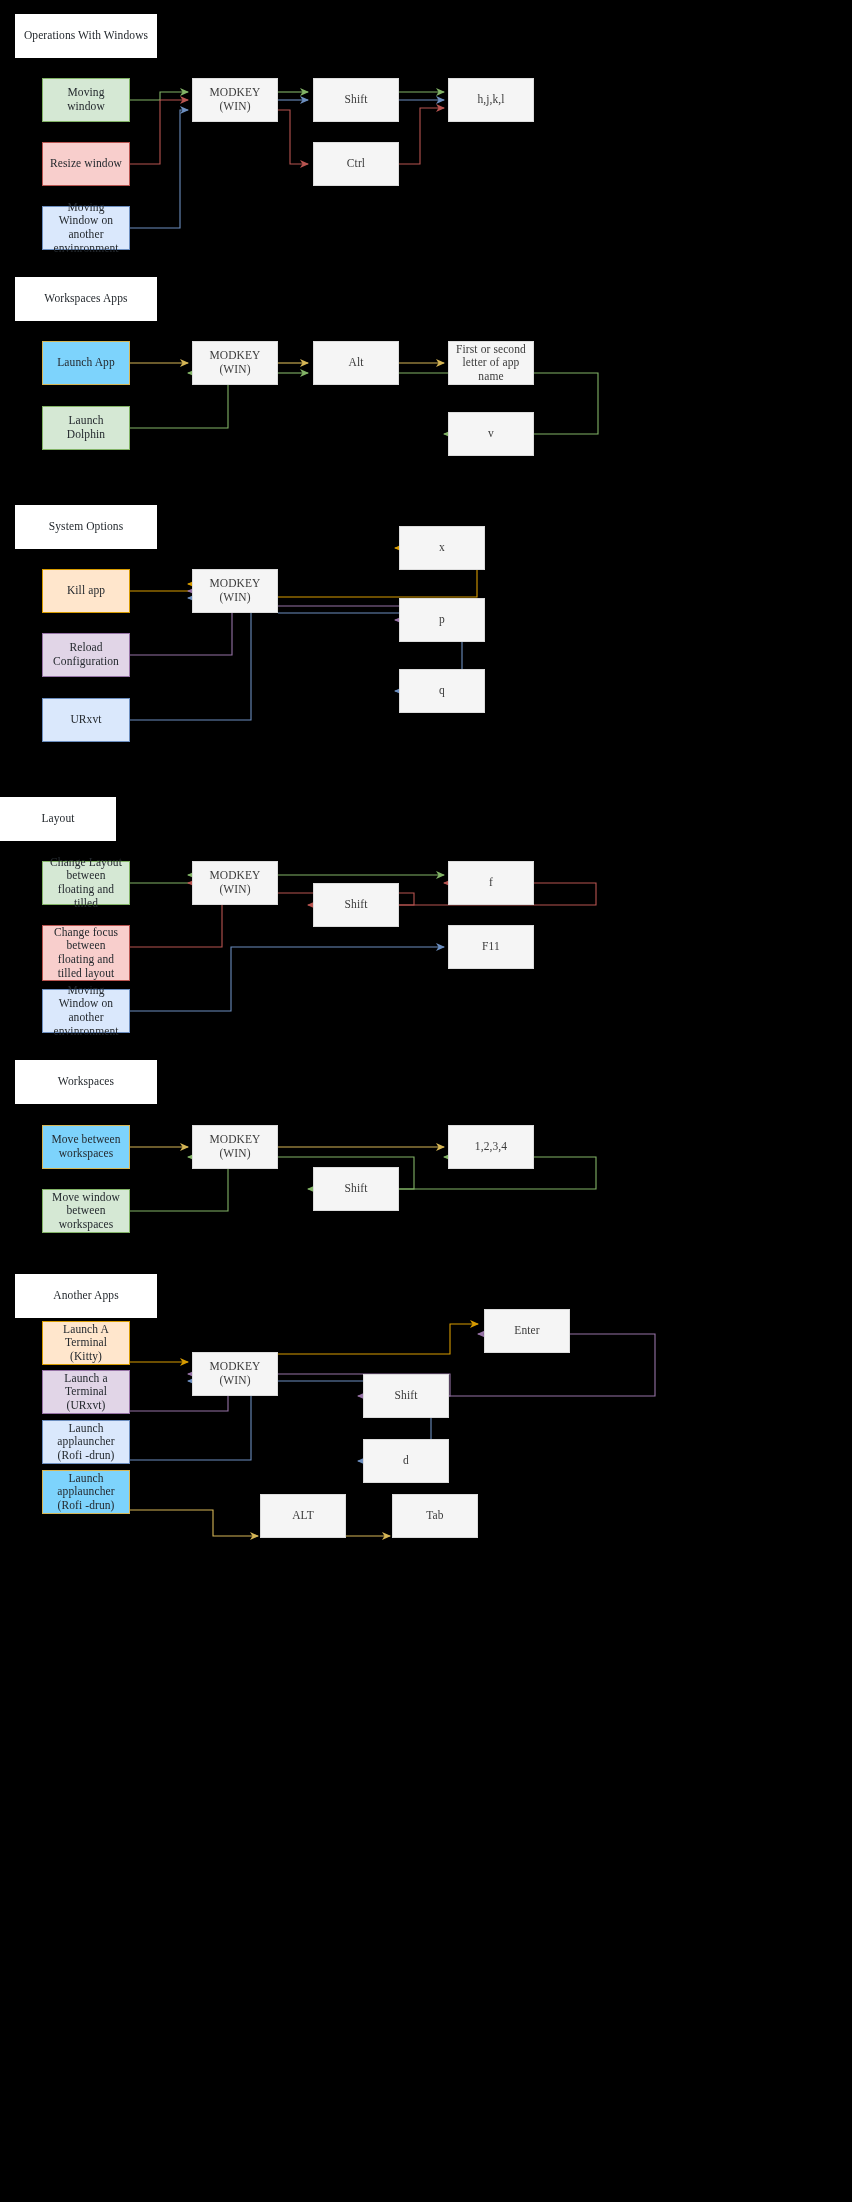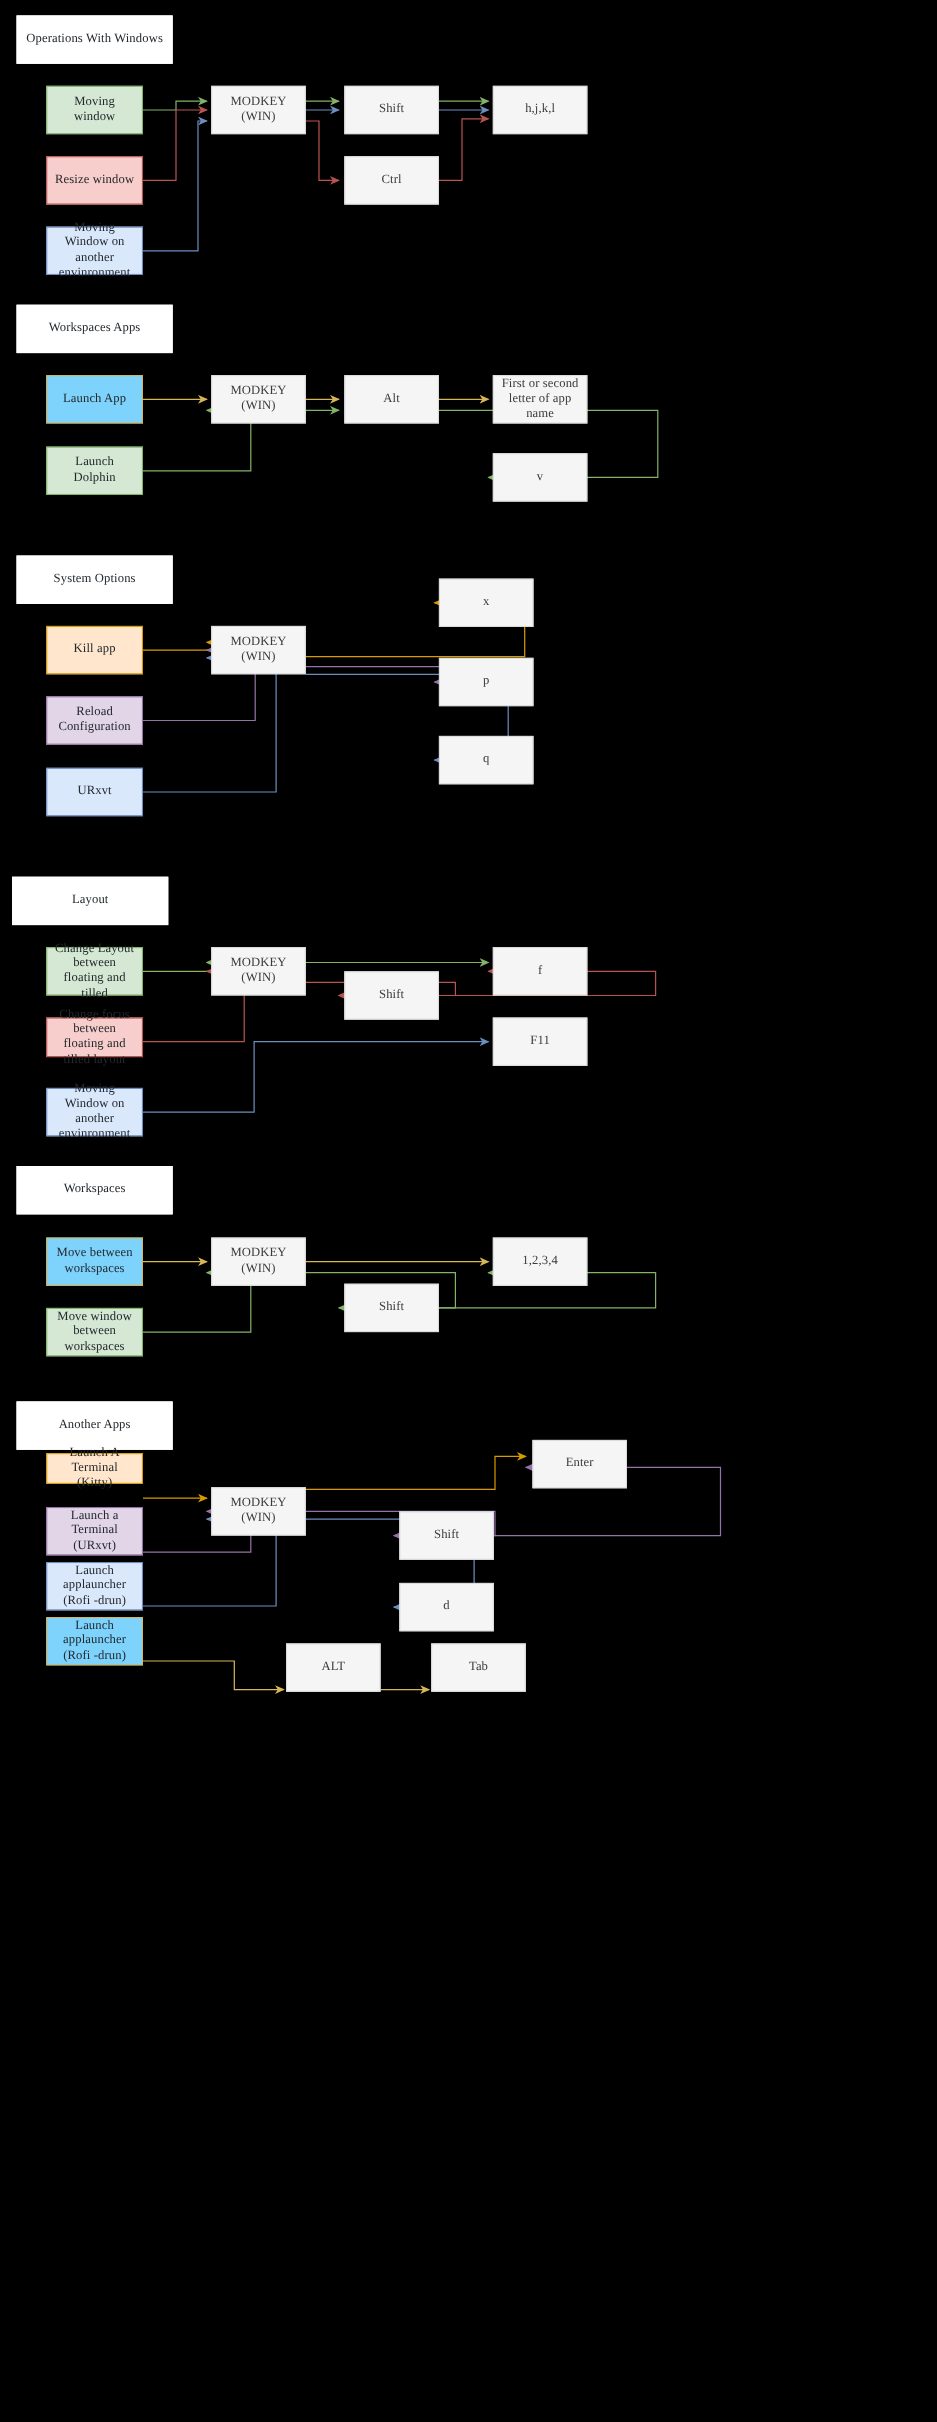--- a/index.html
+++ b/index.html
@@ -174,27 +174,27 @@
   <div class="node key" style="left:399px;top:526px;width:86px;height:44px;">
     <span class="lbl">x</span>
   </div>
   <div class="node key" style="left:399px;top:598px;width:86px;height:44px;">
     <span class="lbl">p</span>
   </div>
   <div class="node key" style="left:399px;top:669px;width:86px;height:44px;">
     <span class="lbl">q</span>
   </div>
 
-  <div class="node title" style="left:11px;top:797px;width:142px;height:44px;">
+  <div class="node title" style="left:0;top:797px;width:116px;height:44px;">
     <span class="lbl">Layout</span>
   </div>
   <div class="node green" style="left:42px;top:861px;width:88px;height:44px;">
     <span class="lbl">Change Layout between floating and tilled</span>
   </div>
-  <div class="node red" style="left:42px;top:925px;width:88px;height:36px;">
+  <div class="node red" style="left:42px;top:925px;width:88px;height:56px;">
     <span class="lbl">Change focus between floating and tilled layout</span>
   </div>
   <div class="node blue" style="left:42px;top:989px;width:88px;height:44px;">
     <span class="lbl">Moving Window on another envinronment</span>
   </div>
   <div class="node key" style="left:192px;top:861px;width:86px;height:44px;">
     <span class="lbl">MODKEY (WIN)</span>
   </div>
   <div class="node key" style="left:313px;top:883px;width:86px;height:44px;">
     <span class="lbl">Shift</span>
@@ -221,21 +221,21 @@
   <div class="node key" style="left:313px;top:1167px;width:86px;height:44px;">
     <span class="lbl">Shift</span>
   </div>
   <div class="node key" style="left:448px;top:1125px;width:86px;height:44px;">
     <span class="lbl">1,2,3,4</span>
   </div>
 
   <div class="node title" style="left:15px;top:1274px;width:142px;height:44px;">
     <span class="lbl">Another Apps</span>
   </div>
-  <div class="node orange" style="left:42px;top:1321px;width:88px;height:28px;">
+  <div class="node orange" style="left:42px;top:1321px;width:88px;height:44px;">
     <span class="lbl">Launch A Terminal (Kitty)</span>
   </div>
   <div class="node purple" style="left:42px;top:1370px;width:88px;height:44px;">
     <span class="lbl">Launch a Terminal (URxvt)</span>
   </div>
   <div class="node blue" style="left:42px;top:1420px;width:88px;height:44px;">
     <span class="lbl">Launch applauncher (Rofi -drun)</span>
   </div>
   <div class="node yellow" style="left:42px;top:1470px;width:88px;height:44px;">
     <span class="lbl">Launch applauncher (Rofi -drun)</span>

